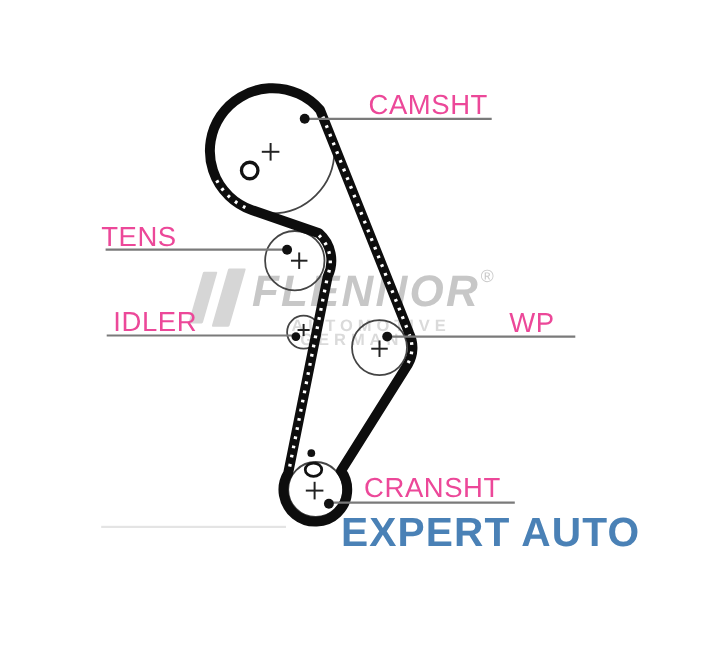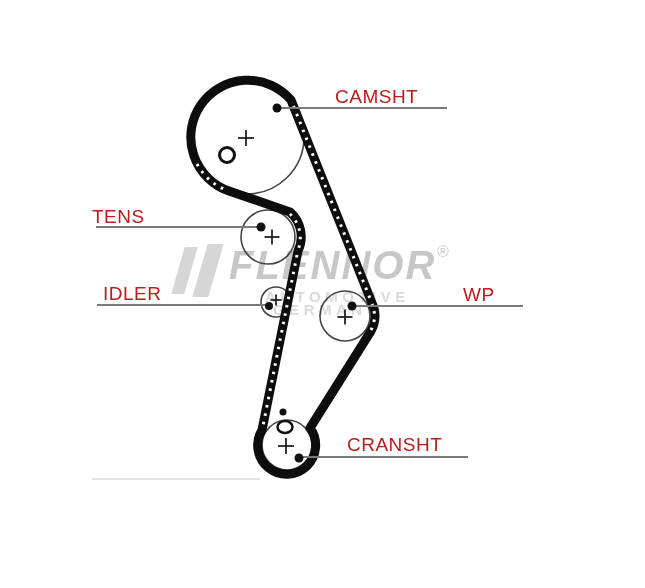--- a/index.html
+++ b/index.html
@@ -42,31 +42,31 @@
     left: 92px; top: 478px;
     width: 168px; height: 2px;
     background: #e4e4e4;
   }
   
   svg.diagram { position: absolute; left: 0; top: 0; z-index: 2; }
   
   .lbl {
     position: absolute;
     z-index: 3;
-    font-size: 19px;
+    font-size: 25px;
     line-height: 25px;
     letter-spacing: 0.5px;
-    color: #b91c1c;
+    color: #ec4899;
     white-space: nowrap;
   }
   .lbl-camsht  { left: 335px; top: 84px;  }
   .lbl-tens    { left: 92px;  top: 204px; }
   .lbl-idler   { left: 103px; top: 281px; }
   .lbl-wp      { left: 463px; top: 282px; }
-  .lbl-cransht { left: 347px; top: 432px; }
+  .lbl-cransht { left: 331px; top: 432px; }
   
   .footer-brand {
     position: absolute;
     z-index: 4;
     left: 310px; top: 465px;
     font-size: 37px; line-height: 37px;
     font-weight: bold;
     letter-spacing: 1px;
     color: #4a81b6;
     white-space: nowrap;
@@ -156,14 +156,15 @@
       <circle cx="299" cy="458" r="4.5"></circle>
     </g>
   </svg>
 
   <div class="lbl lbl-camsht">CAMSHT</div>
   <div class="lbl lbl-idler">IDLER</div>
   <div class="lbl lbl-tens">TENS</div>
   <div class="lbl lbl-wp">WP</div>
   <div class="lbl lbl-cransht">CRANSHT</div>
 
+  <div class="footer-brand">EXPERT AUTO</div>
 
 </div>
 
 </body></html>

